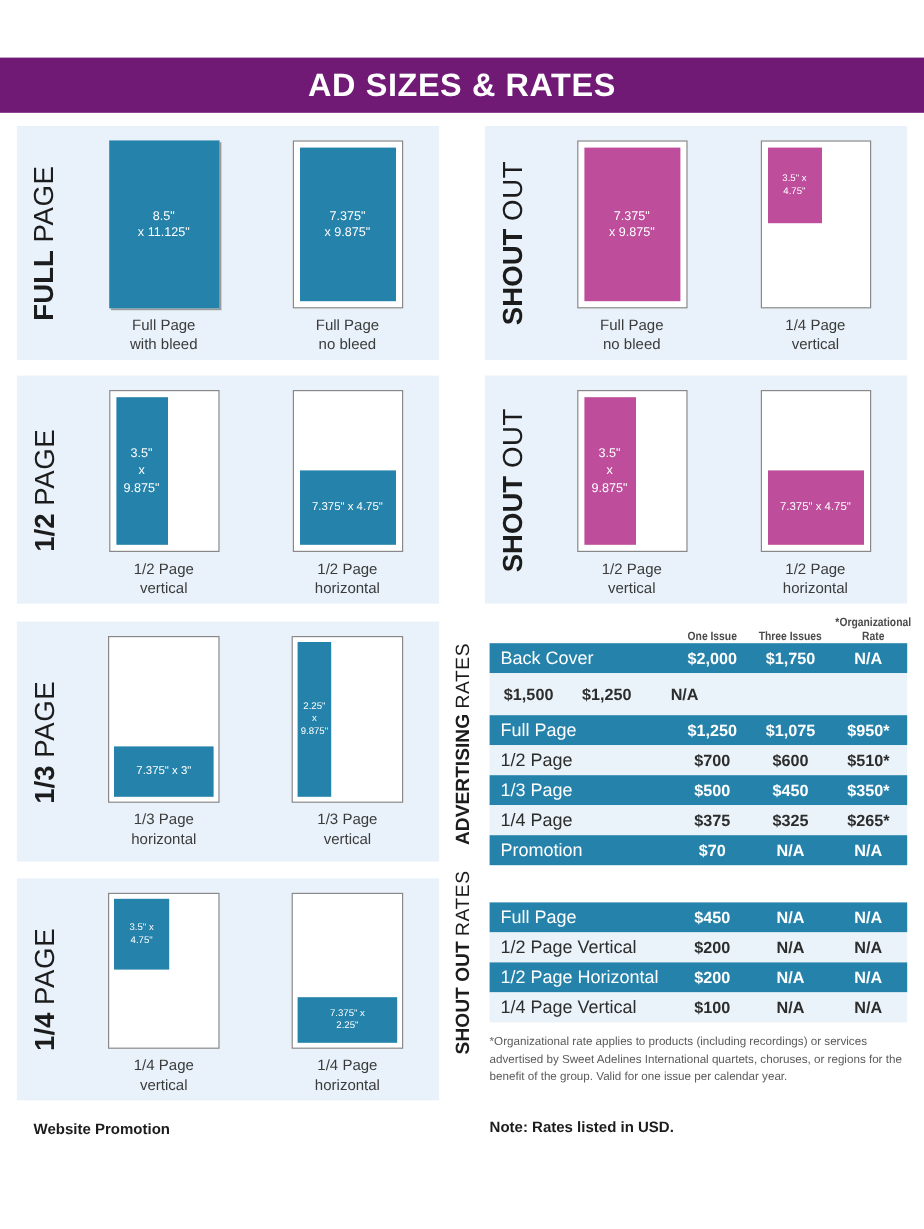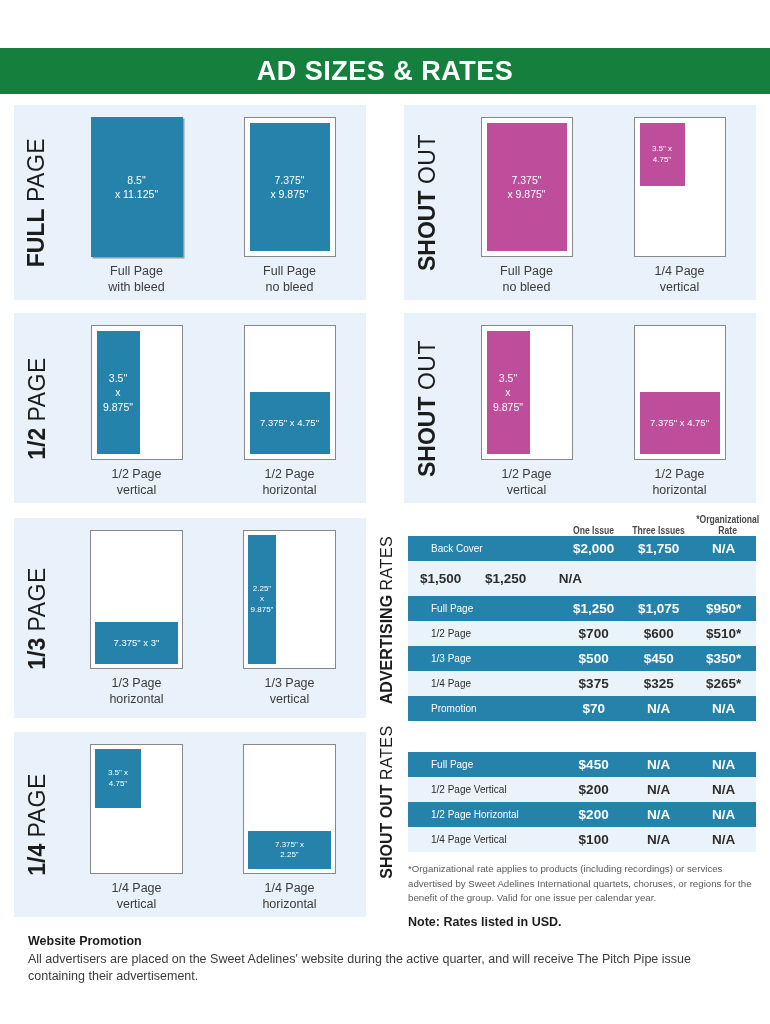--- a/index.html
+++ b/index.html
@@ -8,21 +8,21 @@
     background: #ffffff;
     font-family: "Liberation Sans", sans-serif;
     color: #3b3b3b;
     overflow: hidden;
   }
   .page { position: relative; width: 770px; height: 1024px; }
 
   
   .header {
     position: absolute; left: 0; top: 48px; width: 770px; height: 46px;
-    background: #15803d;
+    background: #701a75;
     display: flex; align-items: center; justify-content: center;
   }
   .header-title {
     color: #ffffff; font-size: 27px; font-weight: bold;
     letter-spacing: 0.5px;
   }
 
   
   .panel {
     position: absolute;
@@ -77,29 +77,29 @@
   .rthead { display: flex; height: 18px; align-items: flex-end; }
   .rthead .rh {
     font-size: 10px; color: #4a4a4a; text-align: center;
     font-family: "Liberation Sans Narrow", "Liberation Sans", sans-serif;
     transform: scaleX(0.86); transform-origin: center;
   }
   .rtrow { display: flex; align-items: center; min-height: 25px; }
   .rtrow.odd { background: #2482ab; color: #ffffff; }
   .rtrow.even { background: #eaf3f9; color: #2d2d2d; }
   .rtrow.tall { min-height: 35px; }
-  .c-name { flex: 0 0 44%; padding-left: 23px; font-size: 10px; line-height: 1.2; }
+  .c-name { flex: 0 0 44%; padding-left: 9px; font-size: 15px; line-height: 1.2; }
   .c-v { flex: 0 0 18.7%; text-align: center; font-size: 13.5px; font-weight: bold; }
   .c-v3 { flex: 0 0 18.6%; text-align: center; font-size: 13.5px; font-weight: bold; }
 
   .footnote {
     position: absolute;
     font-size: 9.7px; line-height: 1.5; color: #5a5a5a;
   }
-  .note-bold { margin-top: 7px; font-size: 12.5px; font-weight: bold; color: #1c1c1c; }
+  .note-bold { margin-top: 24px; font-size: 12.5px; font-weight: bold; color: #1c1c1c; }
 
   .promo { position: absolute; font-size: 12.5px; line-height: 1.4; color: #3b3b3b; }
   .promo-title { font-weight: bold; color: #1c1c1c; font-size: 12.5px; }
 </style>
 </head>
 <body>
 
 <div class="page">
 
   <div class="header">
@@ -440,16 +440,15 @@
     </div>
   </div>
 
   <div class="footnote" style="left:408px; top:862px; width:348px;">
     <div>*Organizational rate applies to products (including recordings) or services advertised by Sweet Adelines International quartets, choruses, or regions for the benefit of the group. Valid for one issue per calendar year.</div>
     <div class="note-bold">Note: Rates listed in USD.</div>
   </div>
 
   <div class="promo" style="left:28px; top:933px; width:718px;">
     <div class="promo-title">Website Promotion</div>
-    <div>All advertisers are placed on the Sweet Adelines' website during the active quarter, and will receive The Pitch Pipe issue containing their advertisement.</div>
   </div>
 
 </div>
 
 </body></html>

